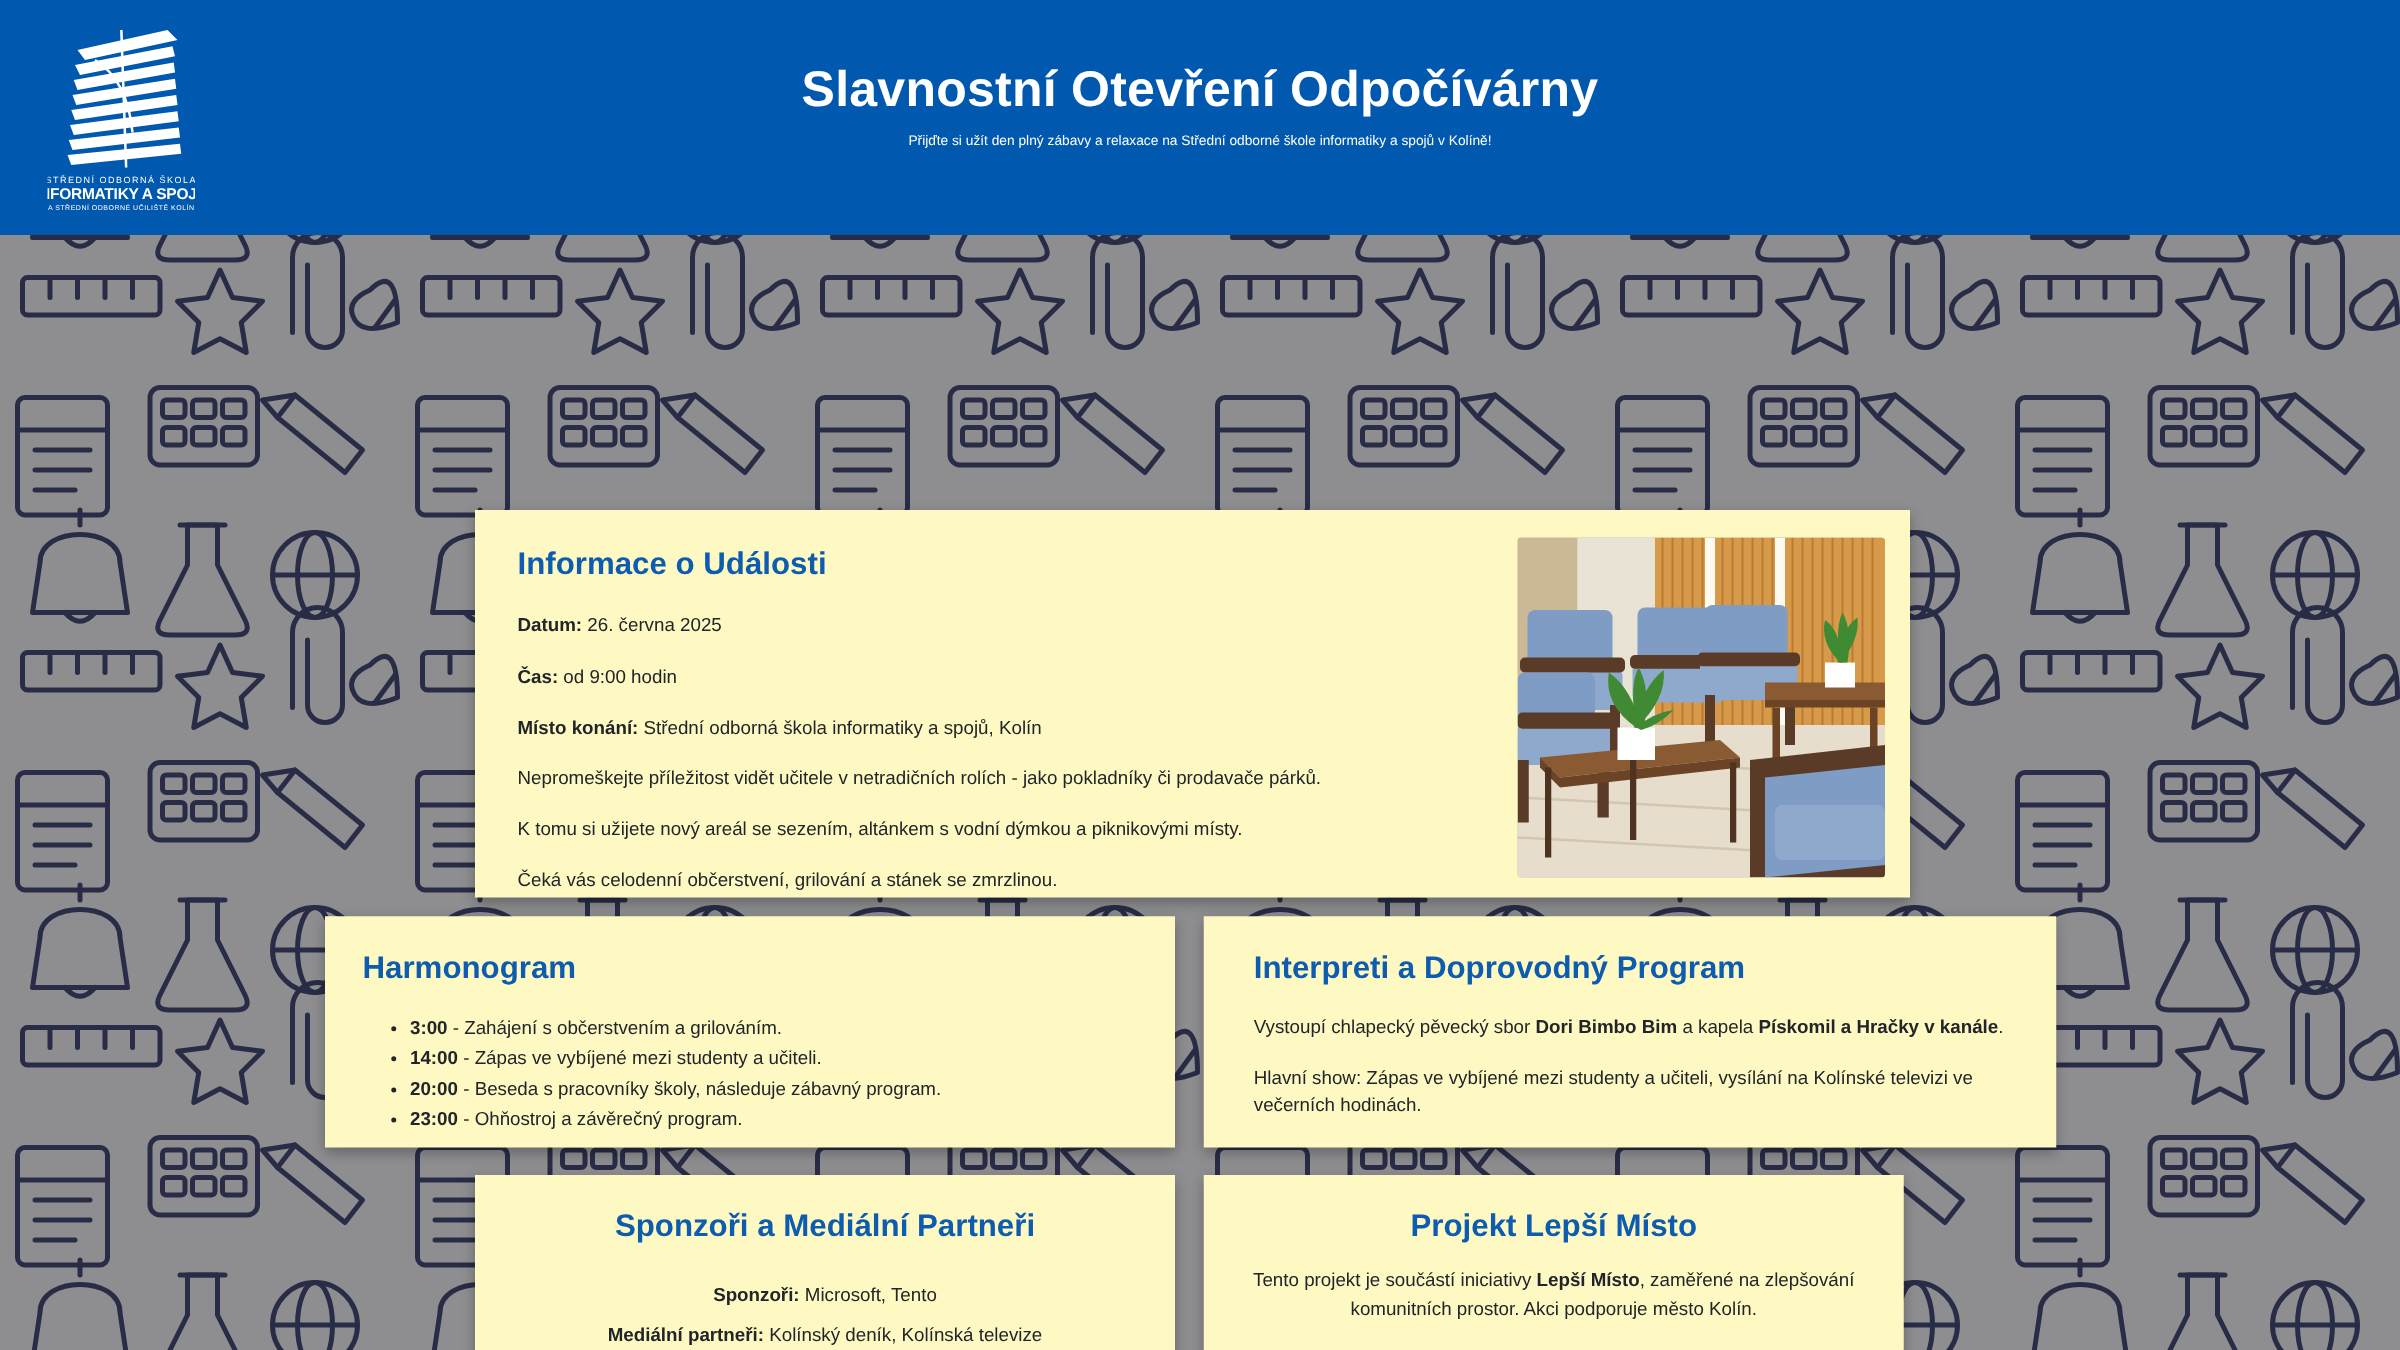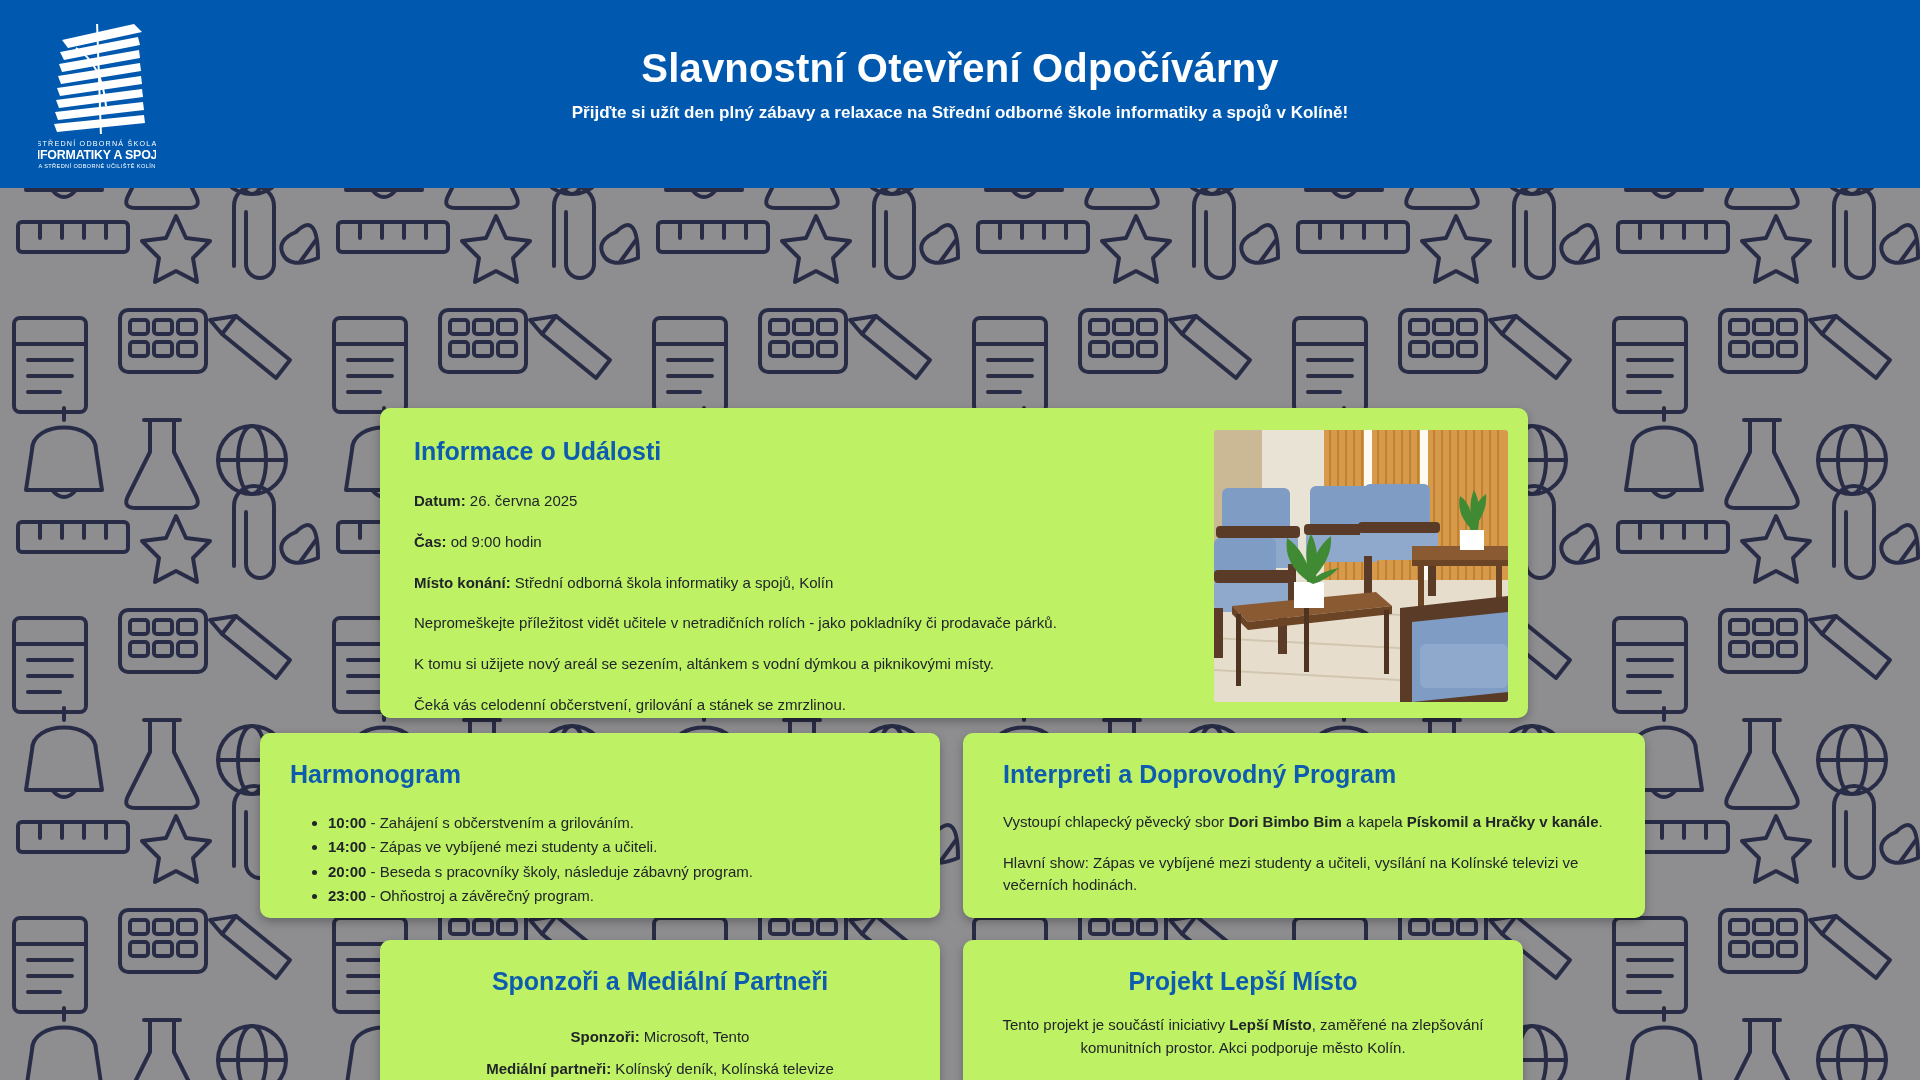--- a/index.html
+++ b/index.html
@@ -30,31 +30,31 @@
     width:118px;height:165px;
   }
   .logo svg{display:block;}
   .header-title{
     font-size:40px;font-weight:bold;margin:0 0 0 0;
     letter-spacing:.2px;line-height:1.15;
     text-align:center;
     transform:translateY(-16px);
   }
   .header-sub{
-    font-size:17px;font-weight:bold;margin:0;
+    font-size:11px;font-weight:normal;margin:0;
     text-align:center;
     transform:translateY(-4px);
   }
 
   
   .content{position:relative;z-index:2;}
 
   .card{
-    background:#bef264;
-    border-radius:10px;
+    background:#fef9c3;
+    border-radius:0;
     box-shadow:0 4px 10px rgba(0,0,0,.28);
     position:absolute;
   }
 
   .card h2{
     color:#0d5cb0;
     font-size:25px;
     font-weight:bold;
     margin:0 0 22px 0;
     line-height:1.2;
@@ -332,21 +332,21 @@
           <rect x="206" y="214" width="88" height="44" rx="6" fill="#8fa9cc"></rect>
         </g>
       </svg>
     </div>
   </section>
 
   <section class="card" id="card-schedule">
     <h2>Harmonogram</h2>
     <ul>
       <li>
-        <b>10:00</b><span> - Zahájení s občerstvením a grilováním.</span>
+        <b>3:00</b><span> - Zahájení s občerstvením a grilováním.</span>
       </li>
       <li>
         <b>14:00</b><span> - Zápas ve vybíjené mezi studenty a učiteli.</span>
       </li>
       <li>
         <b>20:00</b><span> - Beseda s pracovníky školy, následuje zábavný program.</span>
       </li>
       <li>
         <b>23:00</b><span> - Ohňostroj a závěrečný program.</span>
       </li>

